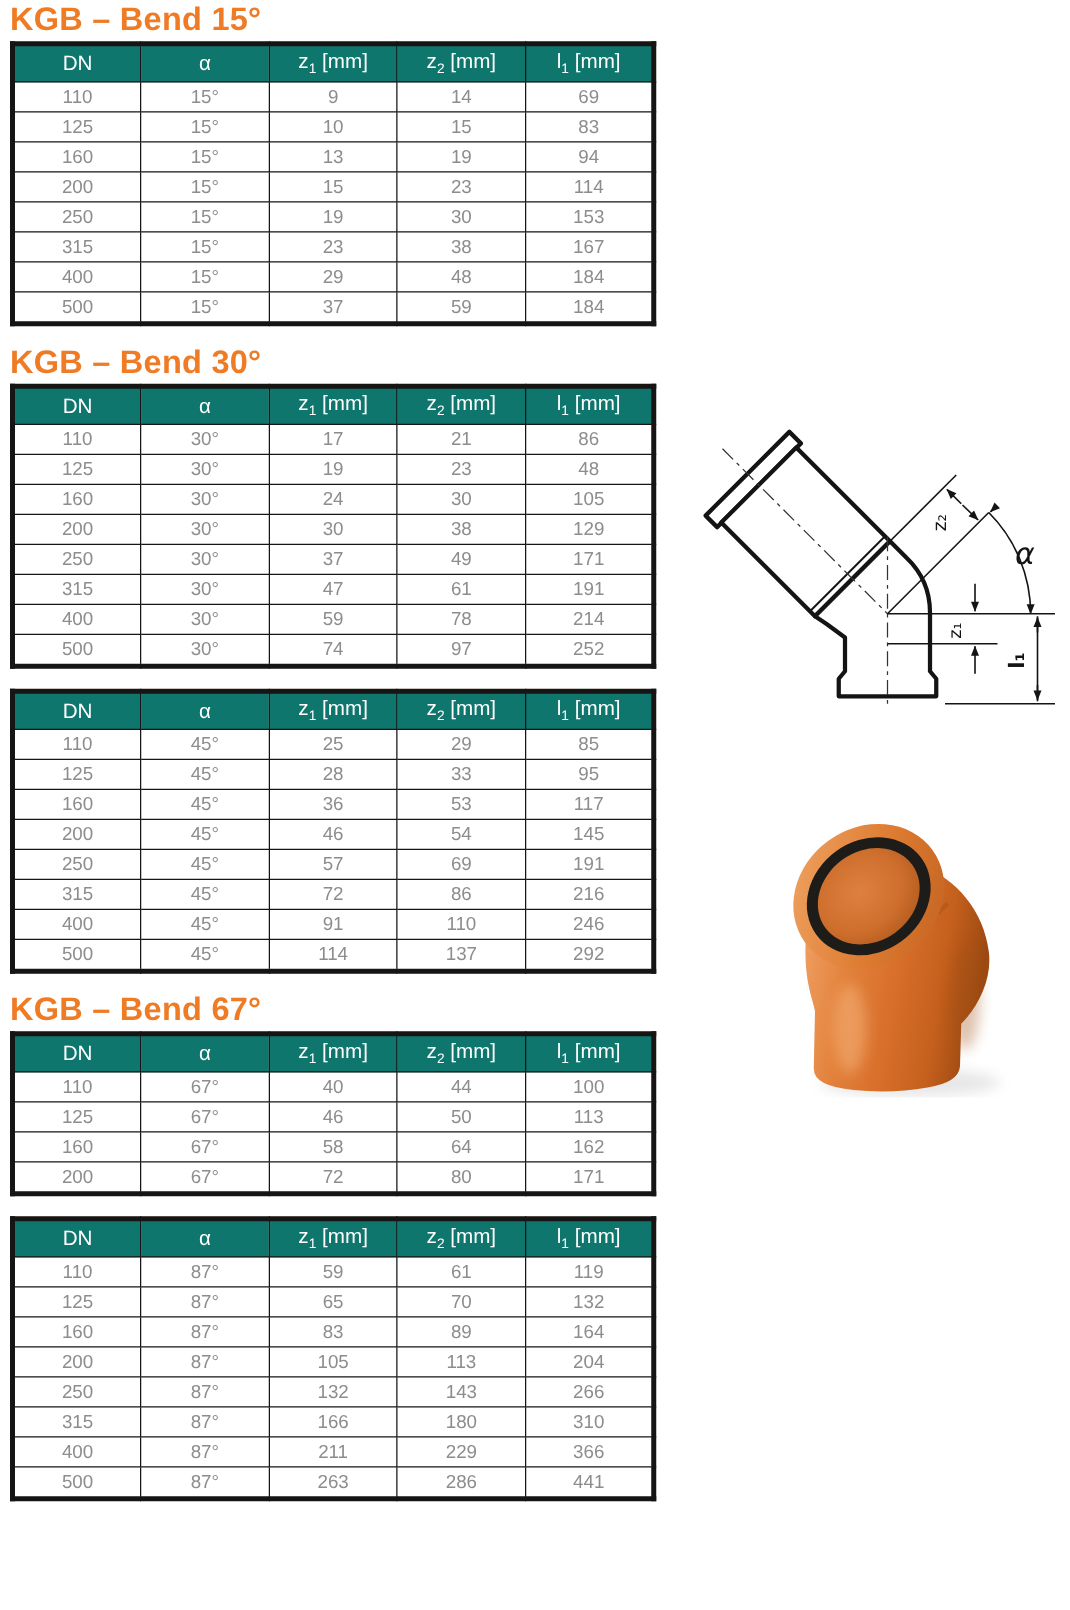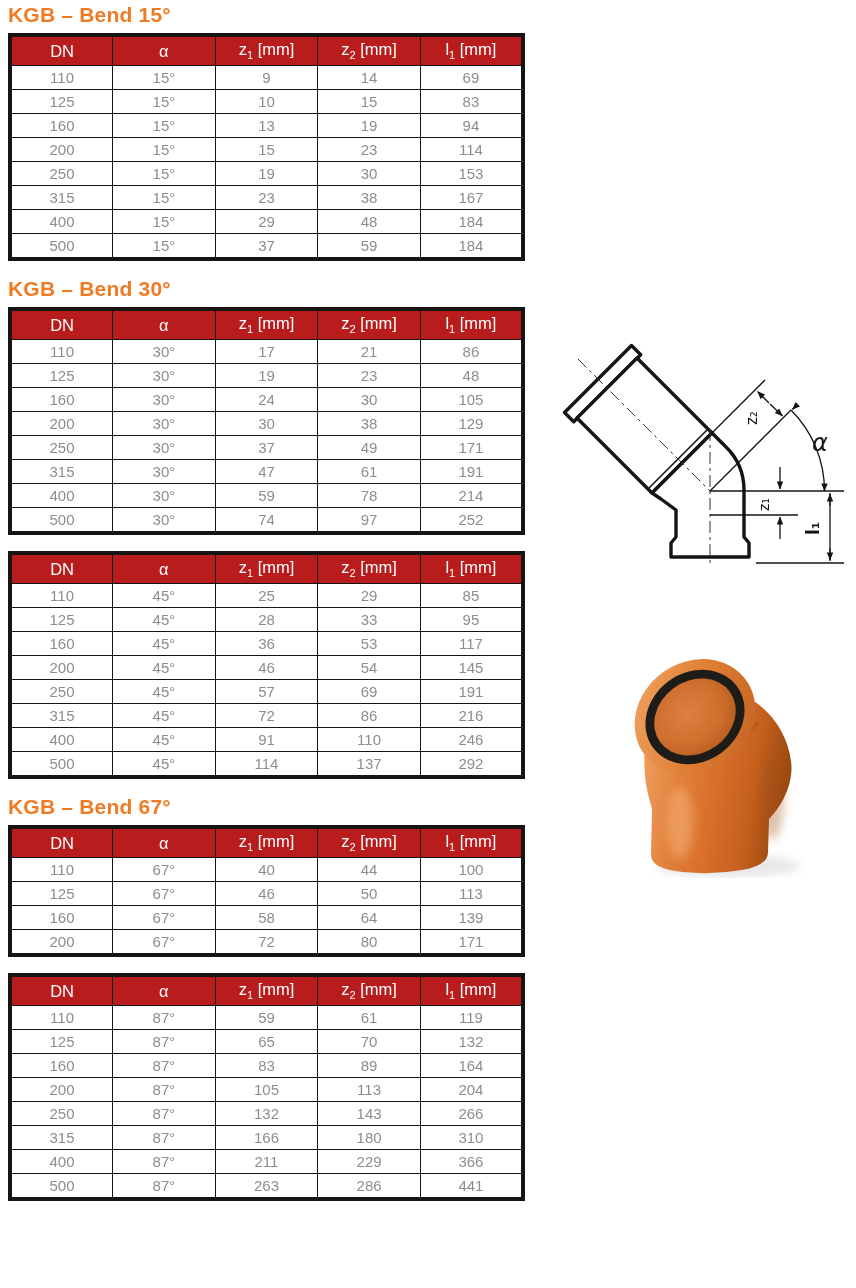--- a/index.html
+++ b/index.html
@@ -3,29 +3,29 @@
 <meta charset="utf-8">
 <style>
   html,body{margin:0;padding:0;}
   body{
     width:856px;height:1288px;position:relative;background:#ffffff;
     font-family:"Liberation Sans",sans-serif;overflow:hidden;
   }
   .tables-col{position:absolute;left:8px;top:3px;width:517px;}
   .section{margin-bottom:16px;}
   .section h2{
-    margin:0 0 6px 0;font-size:21px;line-height:24px;font-weight:bold;
+    margin:0 0 6px 0;font-size:26px;line-height:24px;font-weight:bold;
     color:#ef7b25;letter-spacing:.2px;
   }
   table{
     width:100%;border-collapse:collapse;table-layout:fixed;
     border:4px solid #161514;
   }
   th{
-    background:#b91c1c;color:#ffffff;font-weight:normal;font-size:16.5px;
+    background:#0f766e;color:#ffffff;font-weight:normal;font-size:16.5px;
     height:28px;border:1px solid #161514;text-align:center;padding:0;
   }
   th sub{font-size:11px;}
   td{
     height:23px;text-align:center;font-size:15px;color:#8d8d8d;
     border:1px solid #161514;padding:0;background:#ffffff;
   }
   figure{margin:0;padding:0;}
   .diagram{position:absolute;left:558px;top:333px;width:292px;height:237px;}
   .photo{position:absolute;left:600px;top:633px;width:230px;height:245px;}
@@ -280,21 +280,21 @@
             <td>67°</td>
             <td>46</td>
             <td>50</td>
             <td>113</td>
           </tr>
           <tr>
             <td>160</td>
             <td>67°</td>
             <td>58</td>
             <td>64</td>
-            <td>139</td>
+            <td>162</td>
           </tr>
           <tr>
             <td>200</td>
             <td>67°</td>
             <td>72</td>
             <td>80</td>
             <td>171</td>
           </tr>
         </tbody>
     </table>

